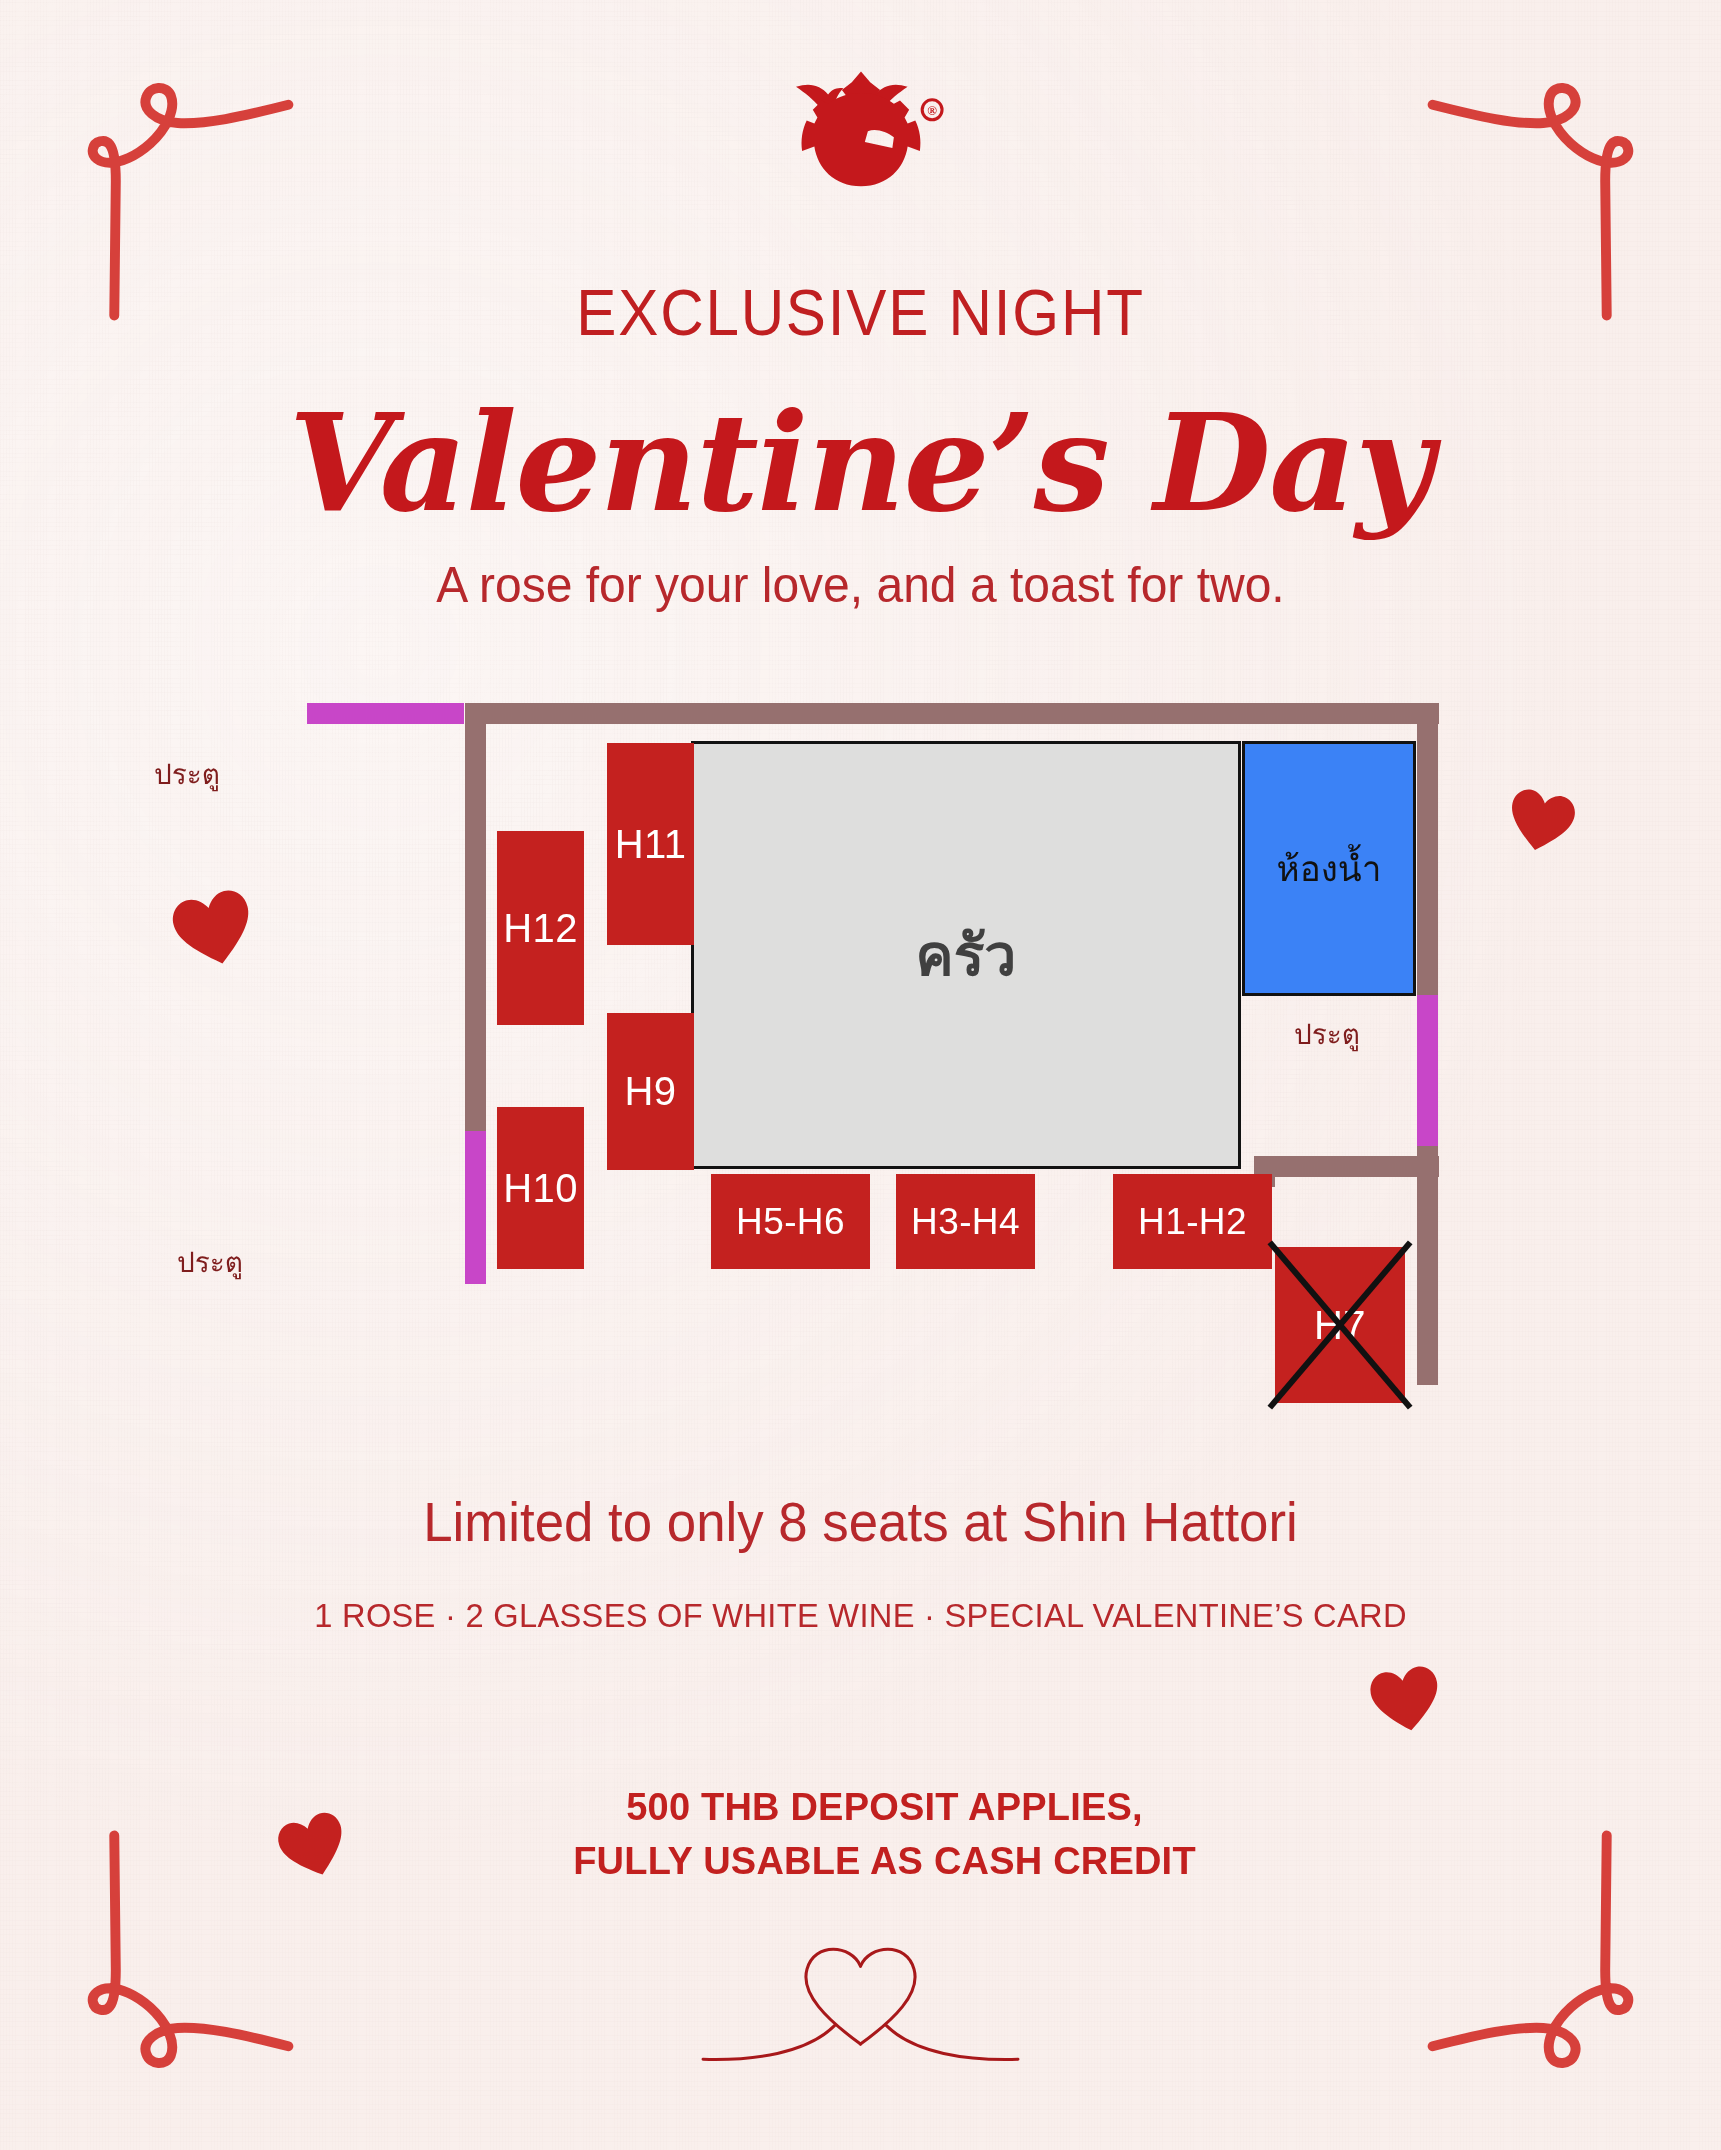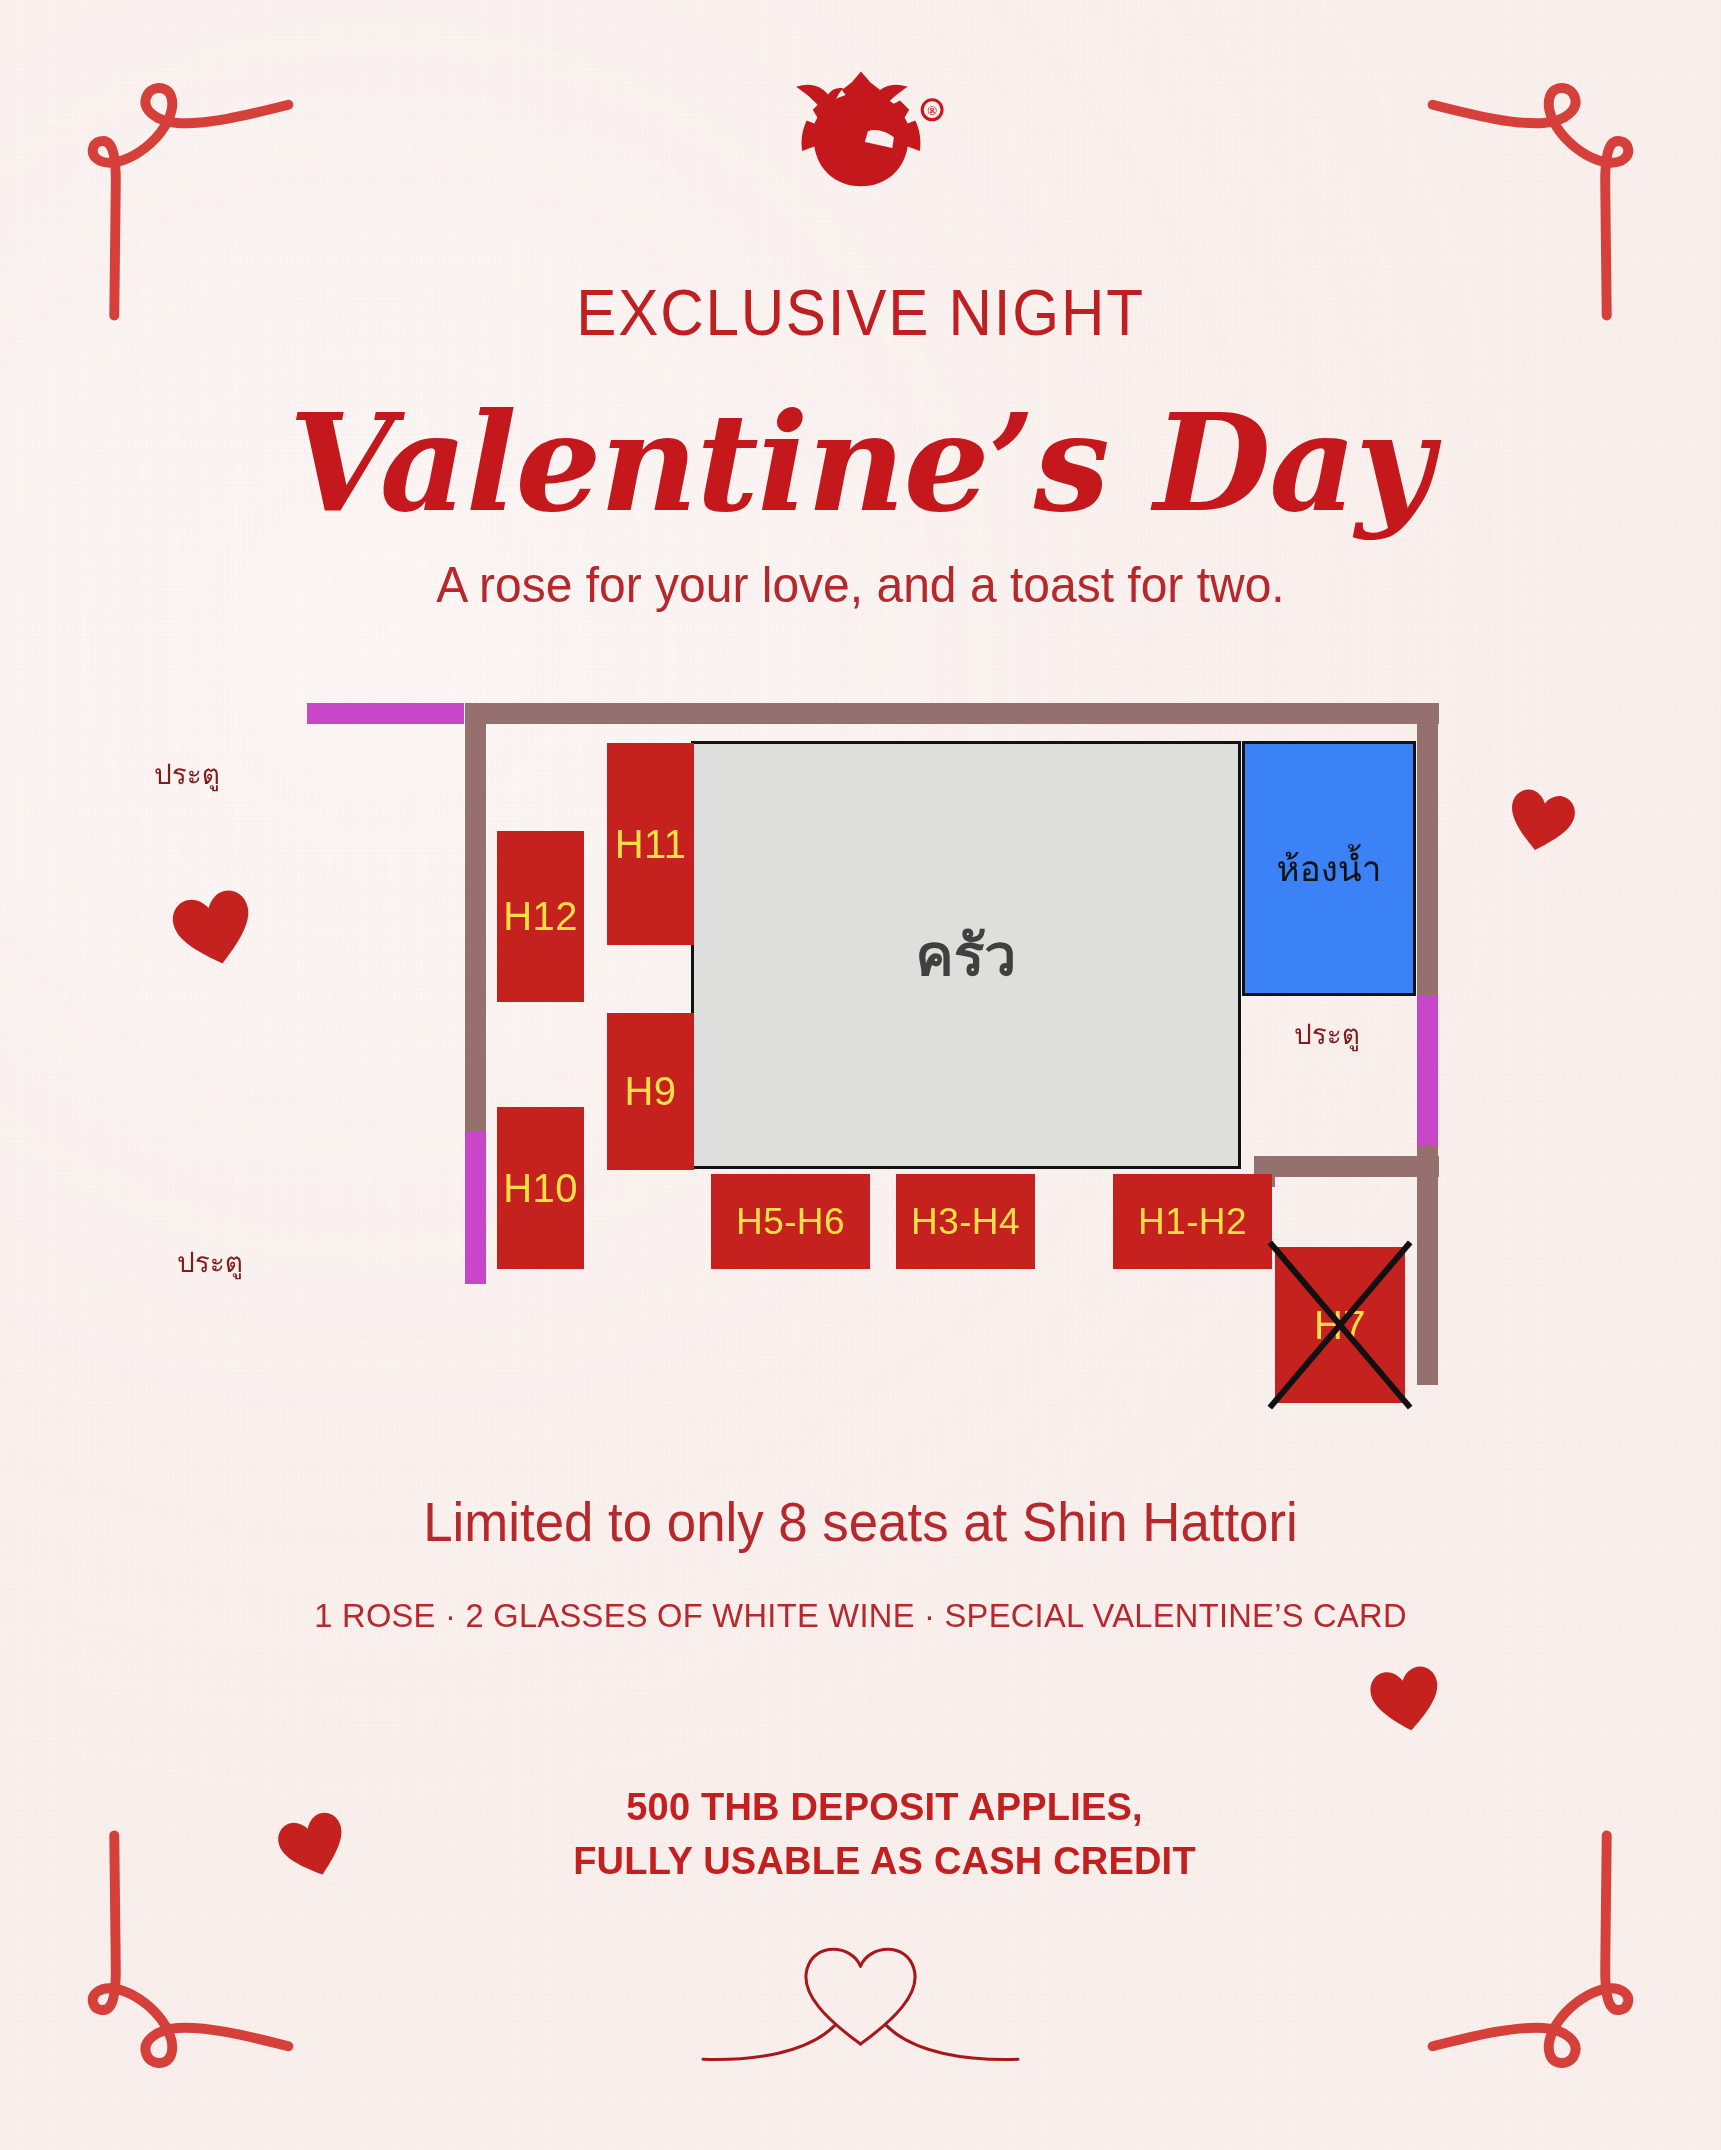--- a/index.html
+++ b/index.html
@@ -93,21 +93,21 @@
     border:3.1px solid #121212;
     display:flex; align-items:center; justify-content:center;
   }
   .restroom-label{ color:#111; font-size:35px; }
 
   .table{
     background:#c4211f;
     display:flex; align-items:center; justify-content:center;
   }
   .table-label{
-    color:#fde047; font-size:40px; font-weight:400;
+    color:#ffffff; font-size:40px; font-weight:400;
     letter-spacing:0.4px; white-space:nowrap;
   }
   .table-label.sm{ font-size:37px; }
 
   .table-x{ position:absolute; inset:0; z-index:5; }
   .table-x svg{ display:block; width:100%; height:100%; overflow:visible; }
 
   .door-label{
     position:absolute;
     color:#7f1d1d; font-size:28px; white-space:nowrap;
@@ -242,21 +242,21 @@
     </div>
 
     <div class="fp-el restroom" style="left:950px; top:38px; width:174px; height:255px;">
       <span class="restroom-label">ห้องน้ำ</span>
     </div>
 
     <div class="fp-el table" style="left:315px; top:40px; width:87px; height:202px;">
       <span class="table-label">H11</span>
     </div>
 
-    <div class="fp-el table" style="left:205px; top:128px; width:87px; height:171px;">
+    <div class="fp-el table" style="left:205px; top:128px; width:87px; height:194px;">
       <span class="table-label">H12</span>
     </div>
 
     <div class="fp-el table" style="left:315px; top:310px; width:87px; height:157px;align-items:center;">
       <span class="table-label">H9</span>
     </div>
 
     <div class="fp-el table" style="left:205px; top:404px; width:87px; height:162px;">
       <span class="table-label">H10</span>
     </div>

